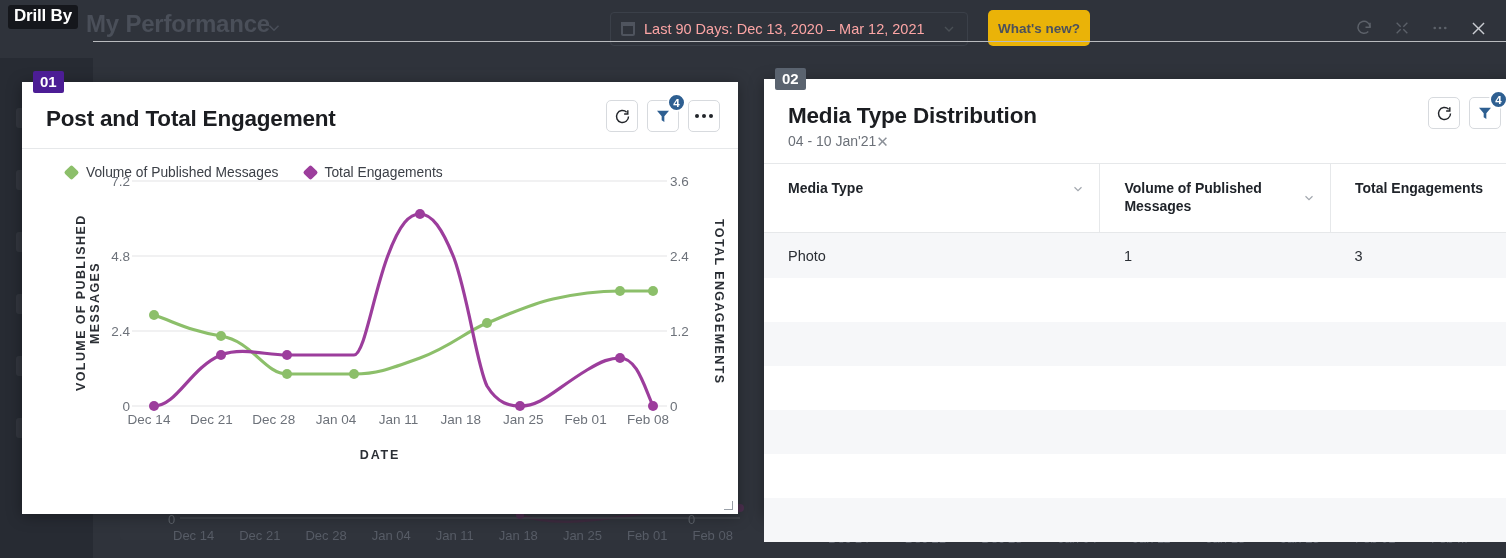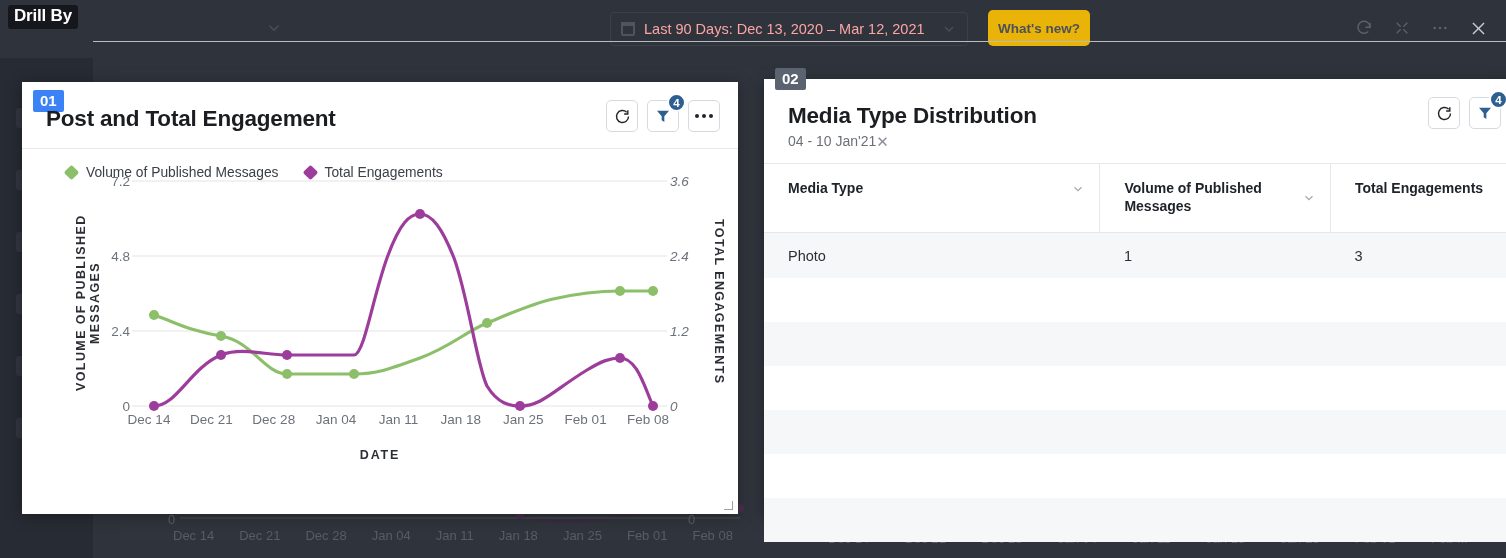--- a/index.html
+++ b/index.html
@@ -100,21 +100,21 @@
     box-shadow: 0 2px 14px rgba(0,0,0,0.35);
   }
   #card-01 { left: 22px; top: 82px; width: 716px; height: 432px; }
   #card-02 { left: 764px; top: 79px; width: 796px; height: 437px; }
 
   .card-badge {
     position: absolute; left: 11px; top: -11px;
     padding: 2px 7px 3px; font-size: 15px; font-weight: bold; color: #fff;
     border-radius: 2px; line-height: 1.15;
   }
-  #card-01 .card-badge { background: #3b82f6; margin-top: 19px; }
+  #card-01 .card-badge { background: #4c1d95; }
   #card-02 .card-badge { background: #5a636f; }
 
   .card-head {
     position: relative; display: flex; align-items: flex-end;
     padding: 18px 18px 0 24px;
   }
   .card-title {
     font-size: 22.5px; font-weight: bold; color: #1b1d21; letter-spacing: -0.2px;
   }
   .card-actions { margin-left: auto; display: flex; align-items: center; gap: 9px; }
@@ -149,21 +149,21 @@
   
   .chart-wrap { position: relative; width: 716px; height: 330px; }
   .y-title {
     position: absolute; font-size: 12.5px; font-weight: bold; color: #2b2f35;
     letter-spacing: 1.4px; writing-mode: vertical-rl; text-align: center;
   }
   .y-title.left { transform: rotate(180deg); left: 52px; top: 18px; height: 210px; }
   .y-title.right { left: 690px; top: 22px; height: 200px; }
   .y-ticks { position: absolute; font-size: 13.5px; color: #6d727a; }
   .y-ticks span { position: absolute; right: 0; transform: translateY(-50%); white-space: nowrap; }
-  .y-ticks.right span { right: auto; left: 0; font-style: italic; }
+  .y-ticks.right span { right: auto; left: 0; }
   .x-ticks {
     position: absolute; left: 110px; top: 232px; width: 533px;
     display: flex; justify-content: space-between;
     font-size: 13.5px; color: #6d727a;
   }
   .x-ticks span { width: 60px; text-align: center; margin: 0 -13px; }
   .x-title {
     position: absolute; left: 0; right: 0; top: 268px; text-align: center;
     font-size: 12.5px; font-weight: bold; color: #2b2f35; letter-spacing: 1.8px;
   }
@@ -208,20 +208,21 @@
     </div>
     <div class="bg-nav-icon" style="top:108px"></div>
     <div class="bg-nav-icon" style="top:170px"></div>
     <div class="bg-nav-icon" style="top:232px"></div>
     <div class="bg-nav-icon" style="top:294px"></div>
     <div class="bg-nav-icon" style="top:356px"></div>
     <div class="bg-nav-icon" style="top:418px"></div>
   </div>
 
   <div class="bg-topbar">
+    <div class="bg-title">My Performance</div>
     <svg class="bg-title-caret" viewBox="0 0 24 24" fill="none" stroke="currentColor" stroke-width="2">
         <path d="M6 9l6 6 6-6"></path>
       </svg>
 
     <div class="bg-daterange">
       <span class="bg-cal"></span>
       <span>Last 90 Days: Dec 13, 2020 – Mar 12, 2021</span>
       <svg class="caret" width="16" height="16" viewBox="0 0 24 24" fill="none" stroke="currentColor" stroke-width="2">
           <path d="M6 9l6 6 6-6"></path>
         </svg>

